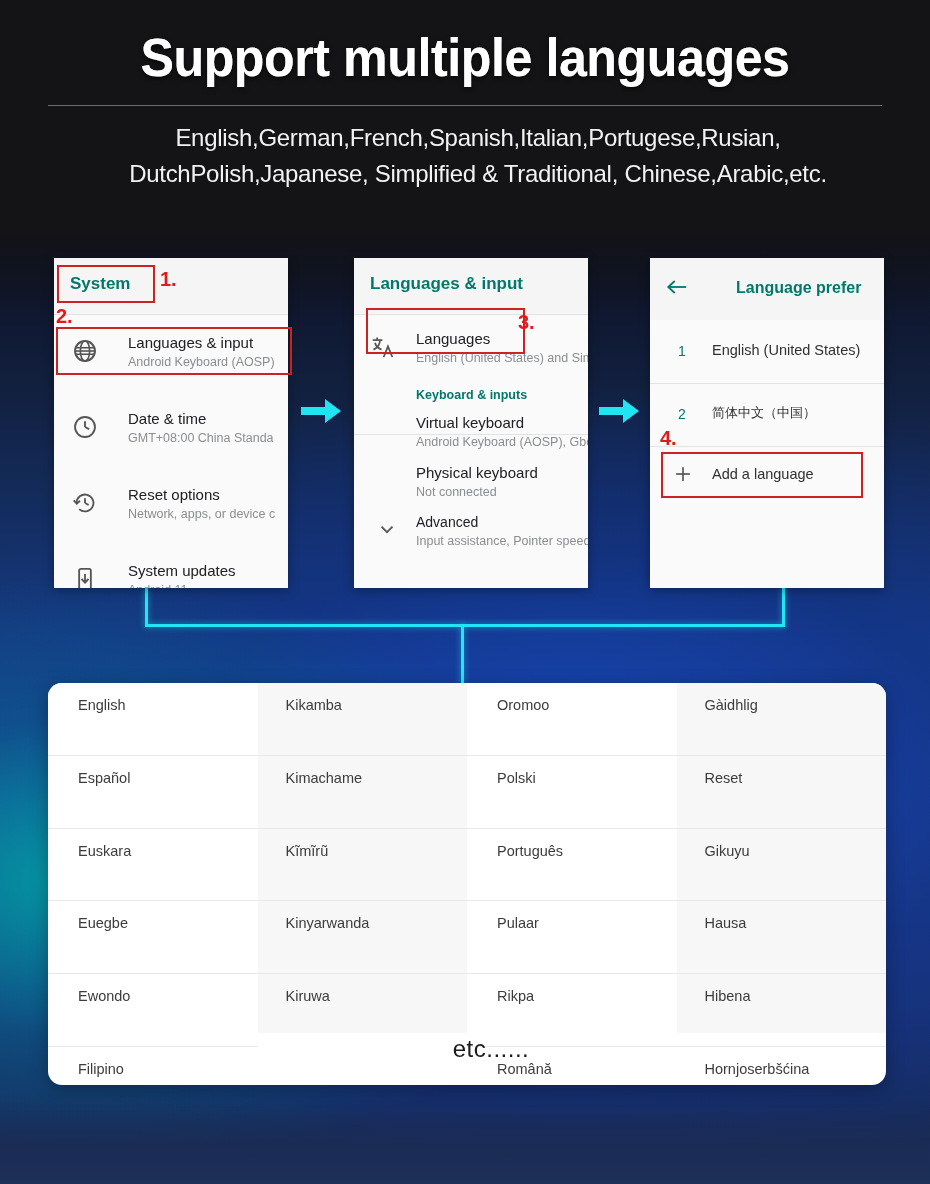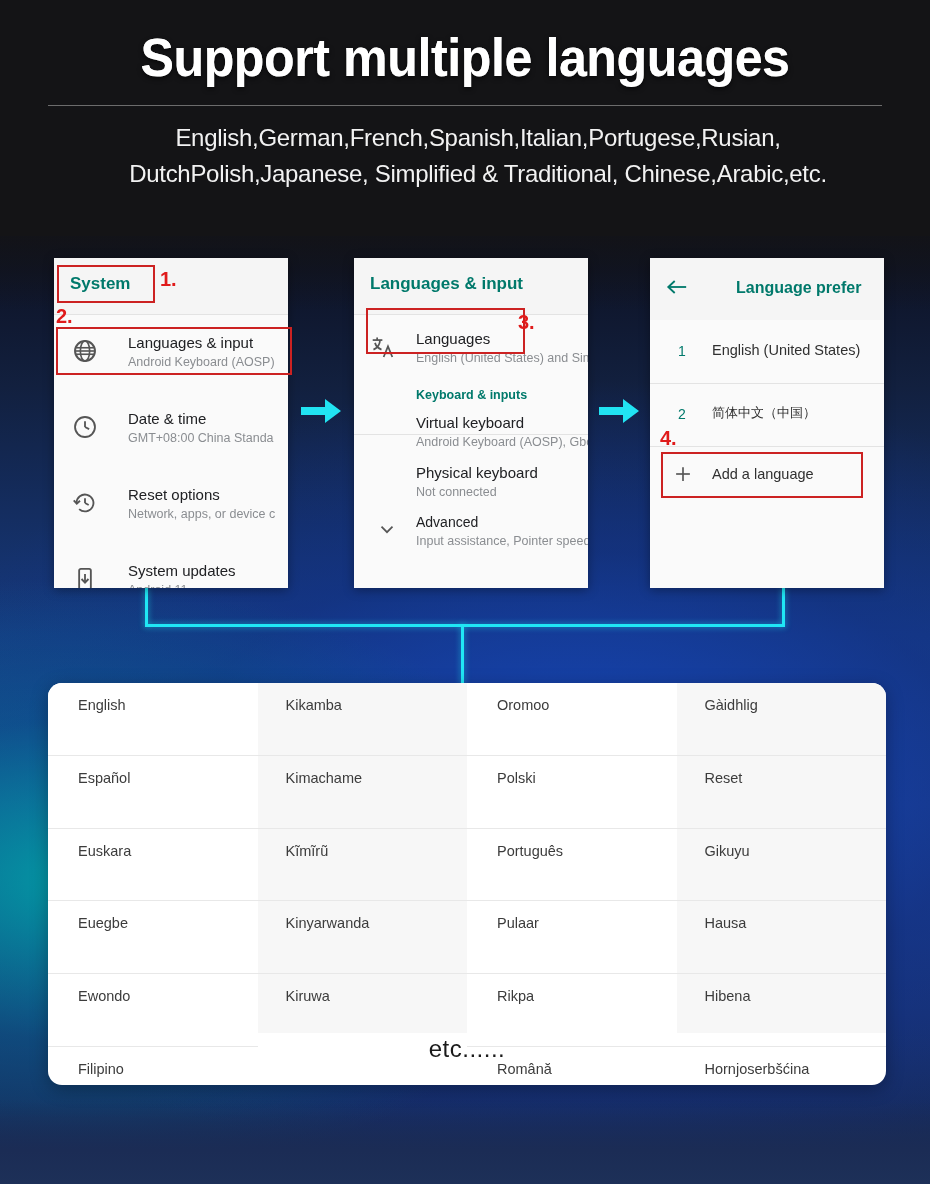--- a/index.html
+++ b/index.html
@@ -92,21 +92,21 @@
   }
   .cols{position:absolute;left:0;top:0;width:838px;height:350px;display:flex;}
   .col{position:relative;width:209.5px;height:350px;}
   .col.tint{background:#f7f7f7;}
   .col.plain{background:#ffffff;}
   .lrow{position:relative;height:72.8px;box-sizing:border-box;border-bottom:1px solid #e8e8e8;}
   .lrow:last-child{border-bottom:none;}
   .lrow span{position:absolute;left:30px;top:14px;font-size:14.5px;color:#3c3c3c;white-space:nowrap;}
   .col.c2 .lrow span,.col.c4 .lrow span{left:28px;}
   .etc{position:absolute;left:0;top:352px;width:838px;text-align:center;
-       font-size:24px;color:#1b1b1b;letter-spacing:0.5px;}
+       font-size:24px;color:#1b1b1b;letter-spacing:0.5px;padding-left:24px;}
 </style>
 </head>
 <body>
 
 <div id="page">
 
   <div class="bg-dark"></div>
   <div class="bg-blue"></div>
   <div class="bg-fade-top"></div>
   <div class="bg-fade-bottom"></div>

